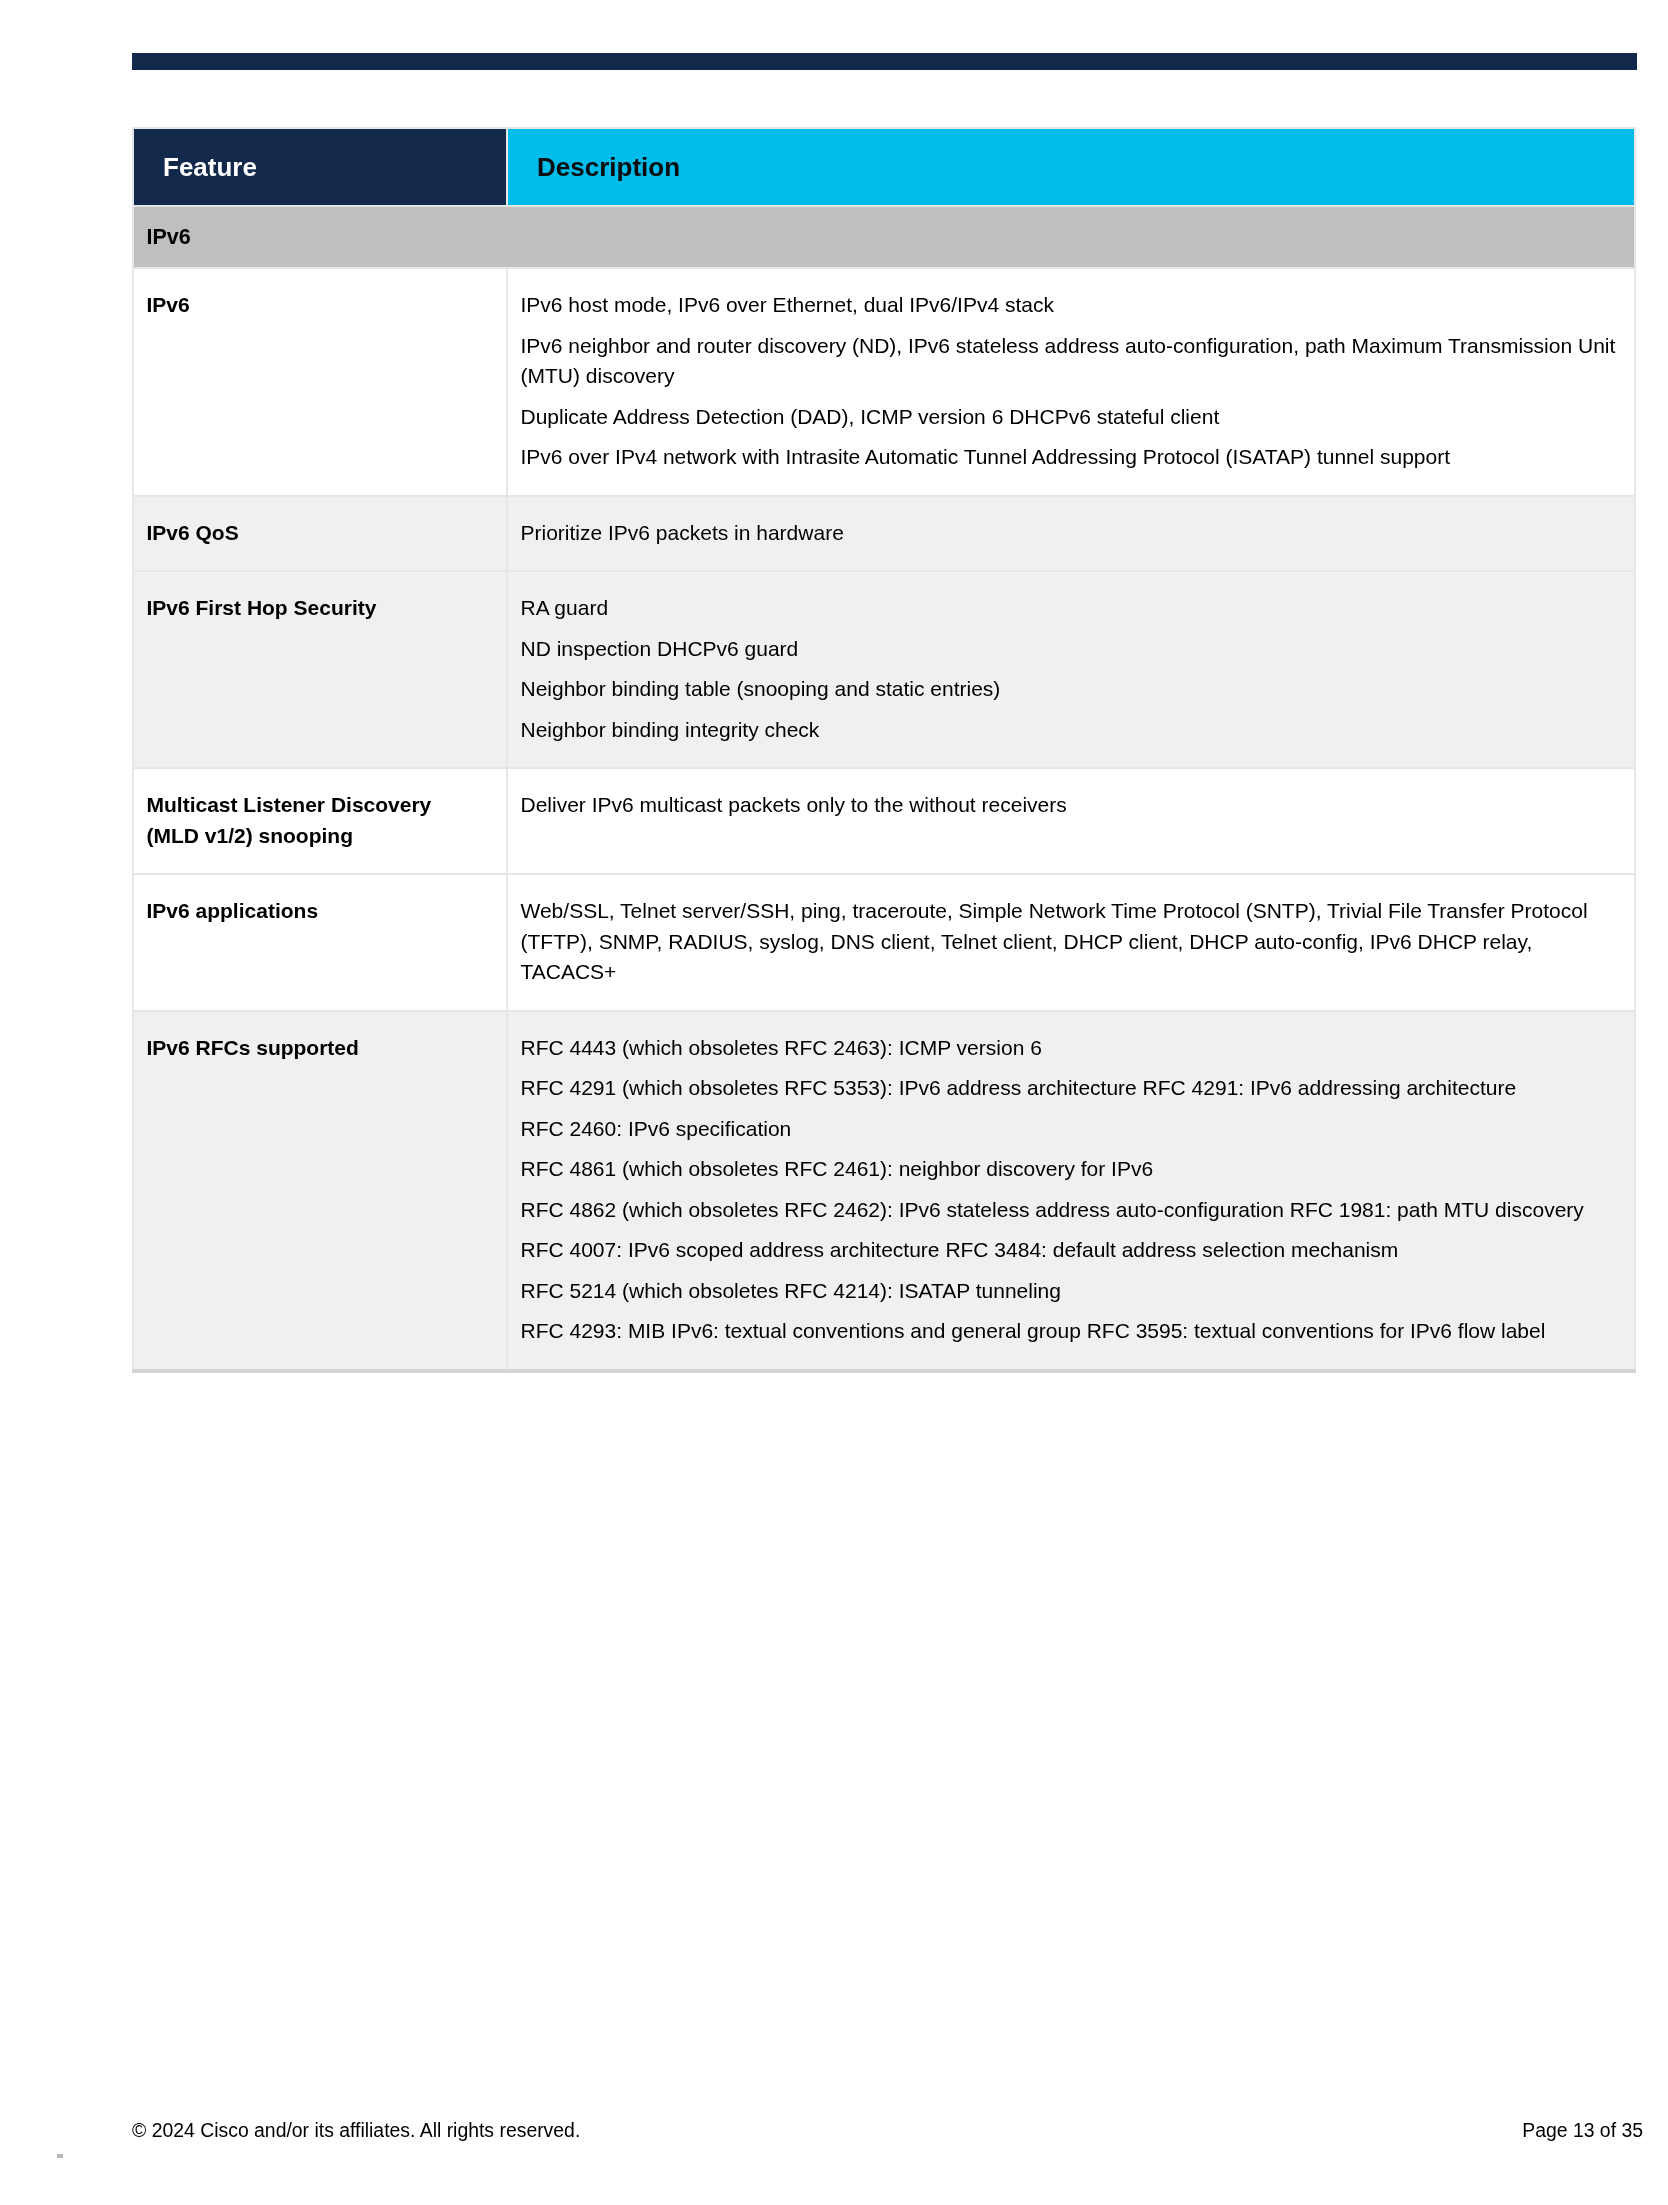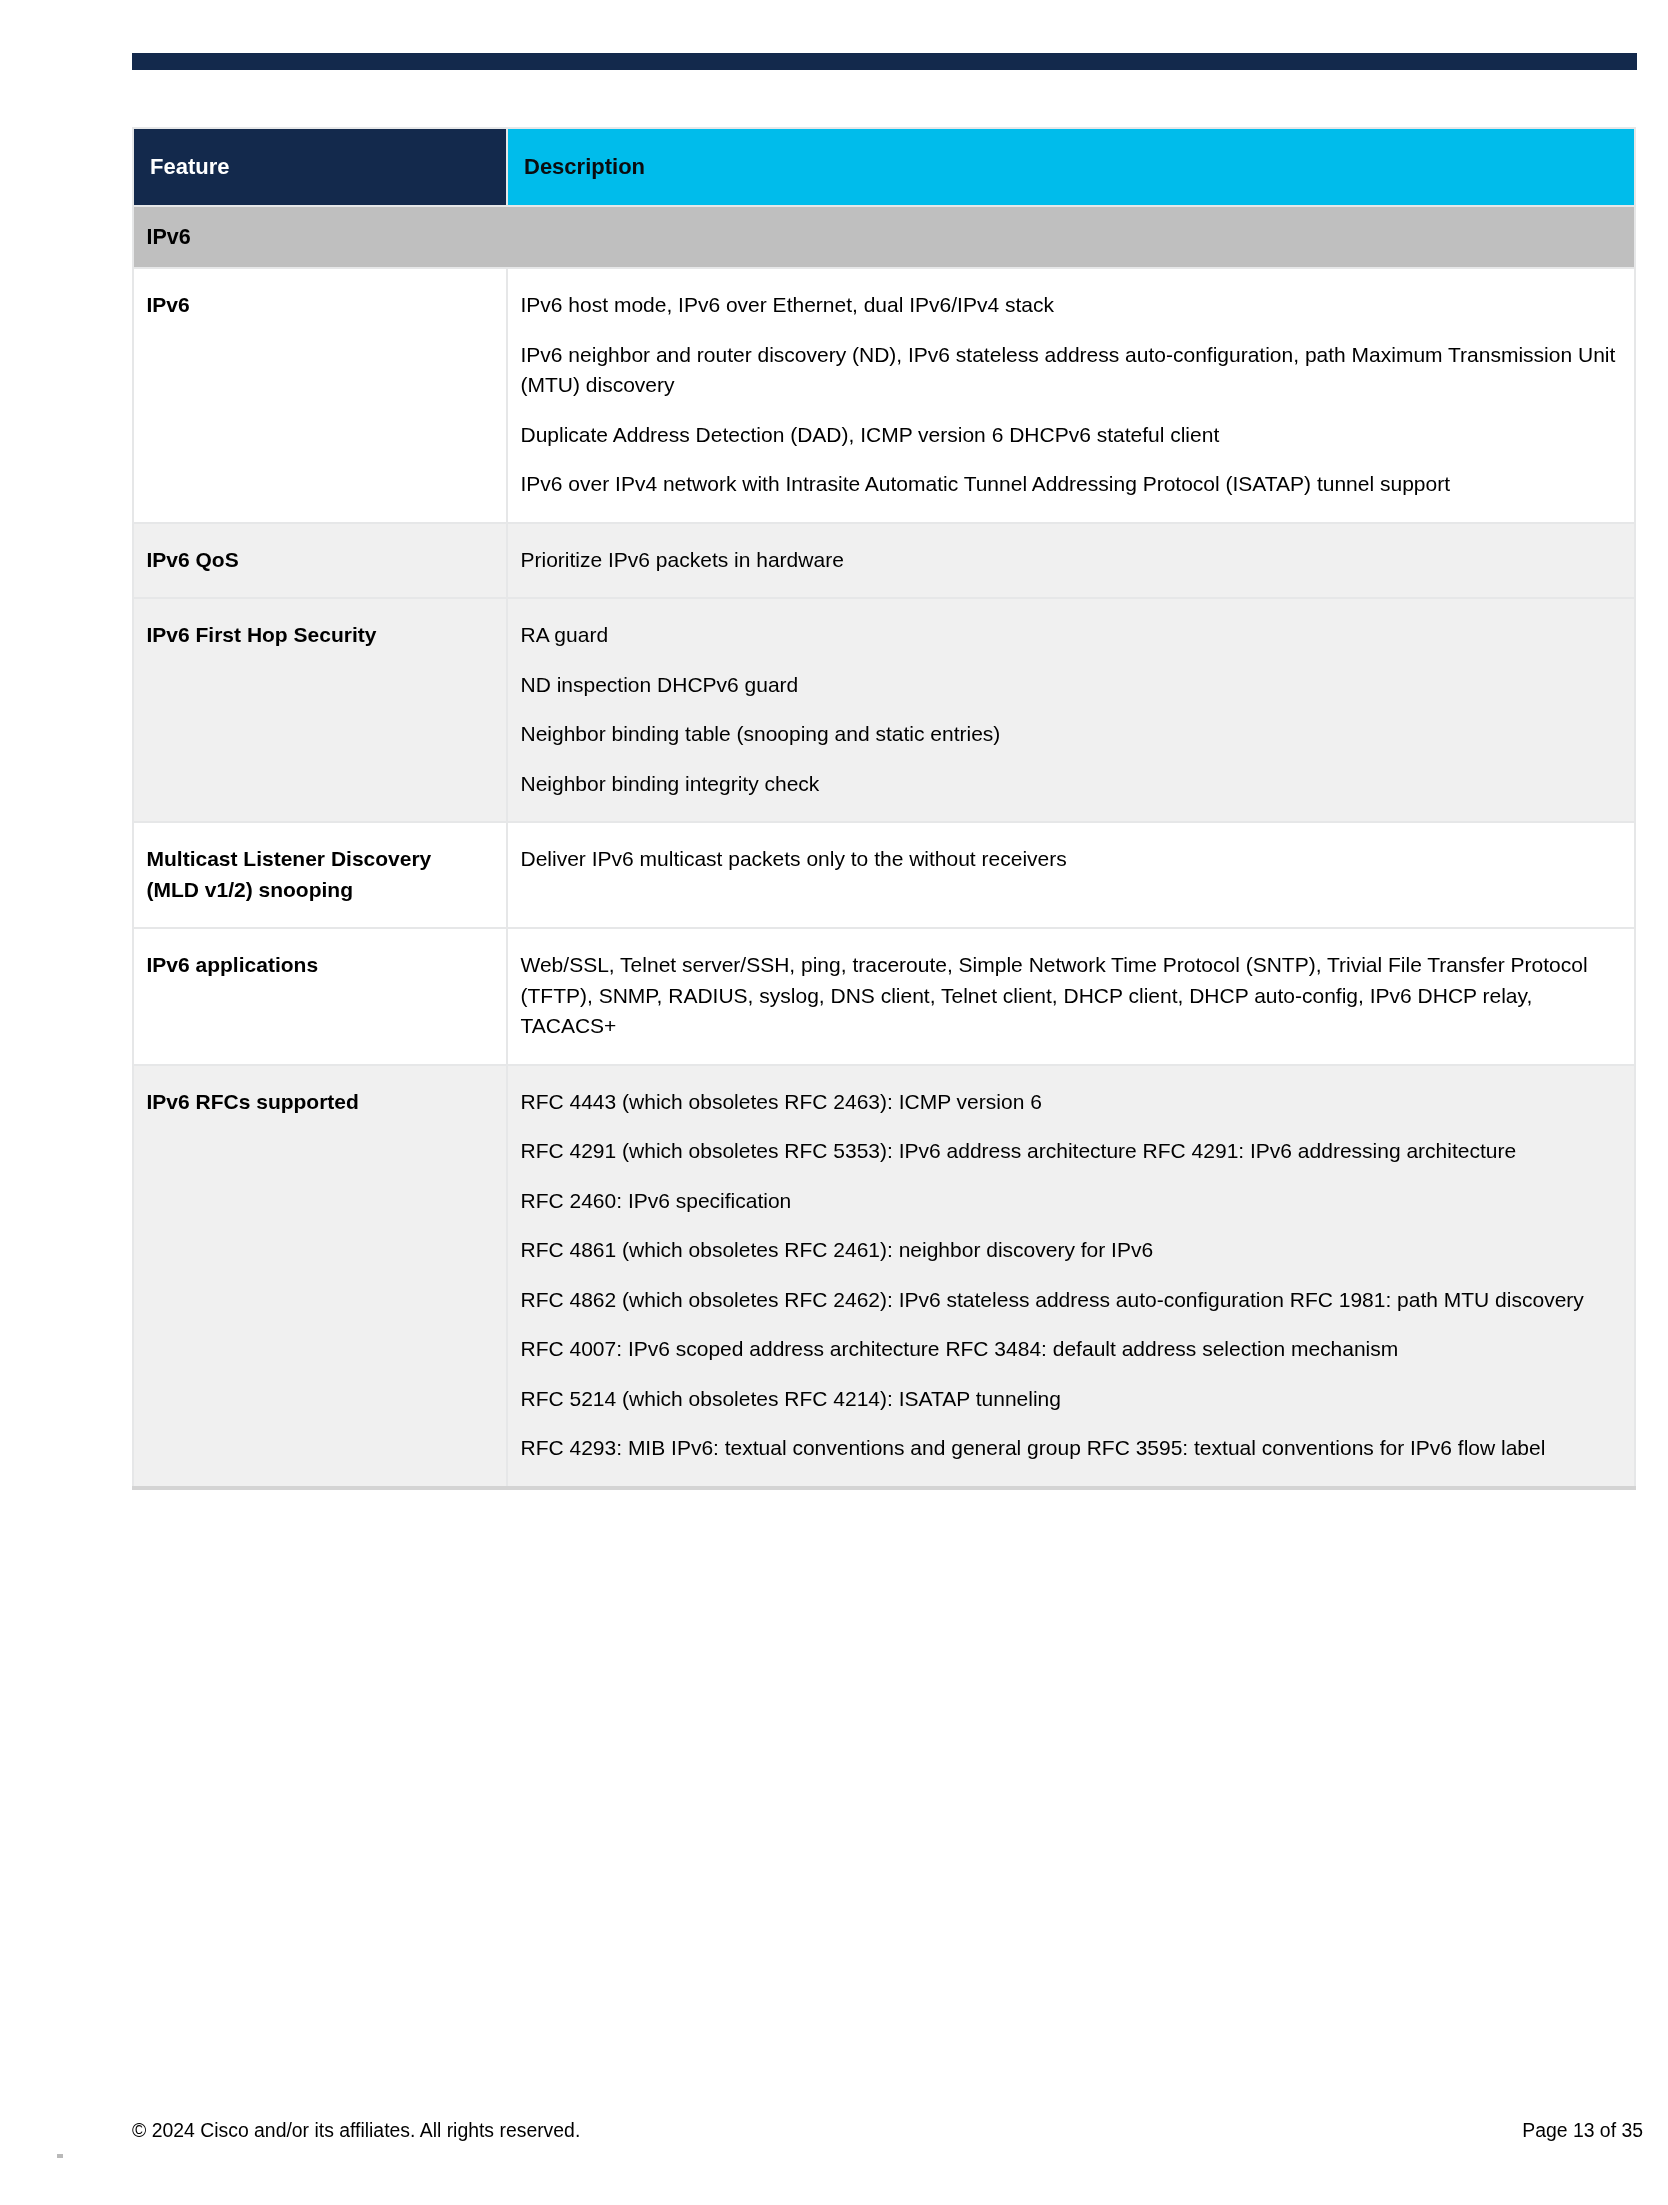--- a/index.html
+++ b/index.html
@@ -41,23 +41,23 @@
   .feature-table th, .feature-table td {
     border: 2.1px solid #E6E7E8;
     vertical-align: top;
     text-align: left;
   }
 
   
   .feature-table th {
     height: 78px;
     vertical-align: middle;
-    font-size: 22px;
+    font-size: 26px;
     font-weight: bold;
-    padding-left: 16px;
+    padding-left: 29px;
   }
   th.th-feature { background: #13294C; color: #ffffff; }
   th.th-desc    { background: #00BCEB; color: #0B0C0E; }
 
   
   .section-row td {
     background: #BFBFBF;
     height: 62px;
     vertical-align: middle;
     font-size: 21.5px;
@@ -72,21 +72,21 @@
     padding: 21px 16.6px 22px 12.5px;
     font-size: 21px;
     line-height: 30.5px;
   }
   .data-row.shaded td { background: #F0F0F0; }
   .data-row td.feature-cell {
     font-weight: bold;
     padding-right: 54px; 
   }
   .data-row td.desc-cell p { margin: 0; }
-  .data-row td.desc-cell p + p { margin-top: 19px; }
+  .data-row td.desc-cell p + p { margin-top: 10px; }
 
   
   .feature-table { border-bottom: 4.9px solid #D4D4D4; }
 
   
   .footer {
     position: absolute;
     left: 132px;
     top: 2119px;
     width: 1511px;

